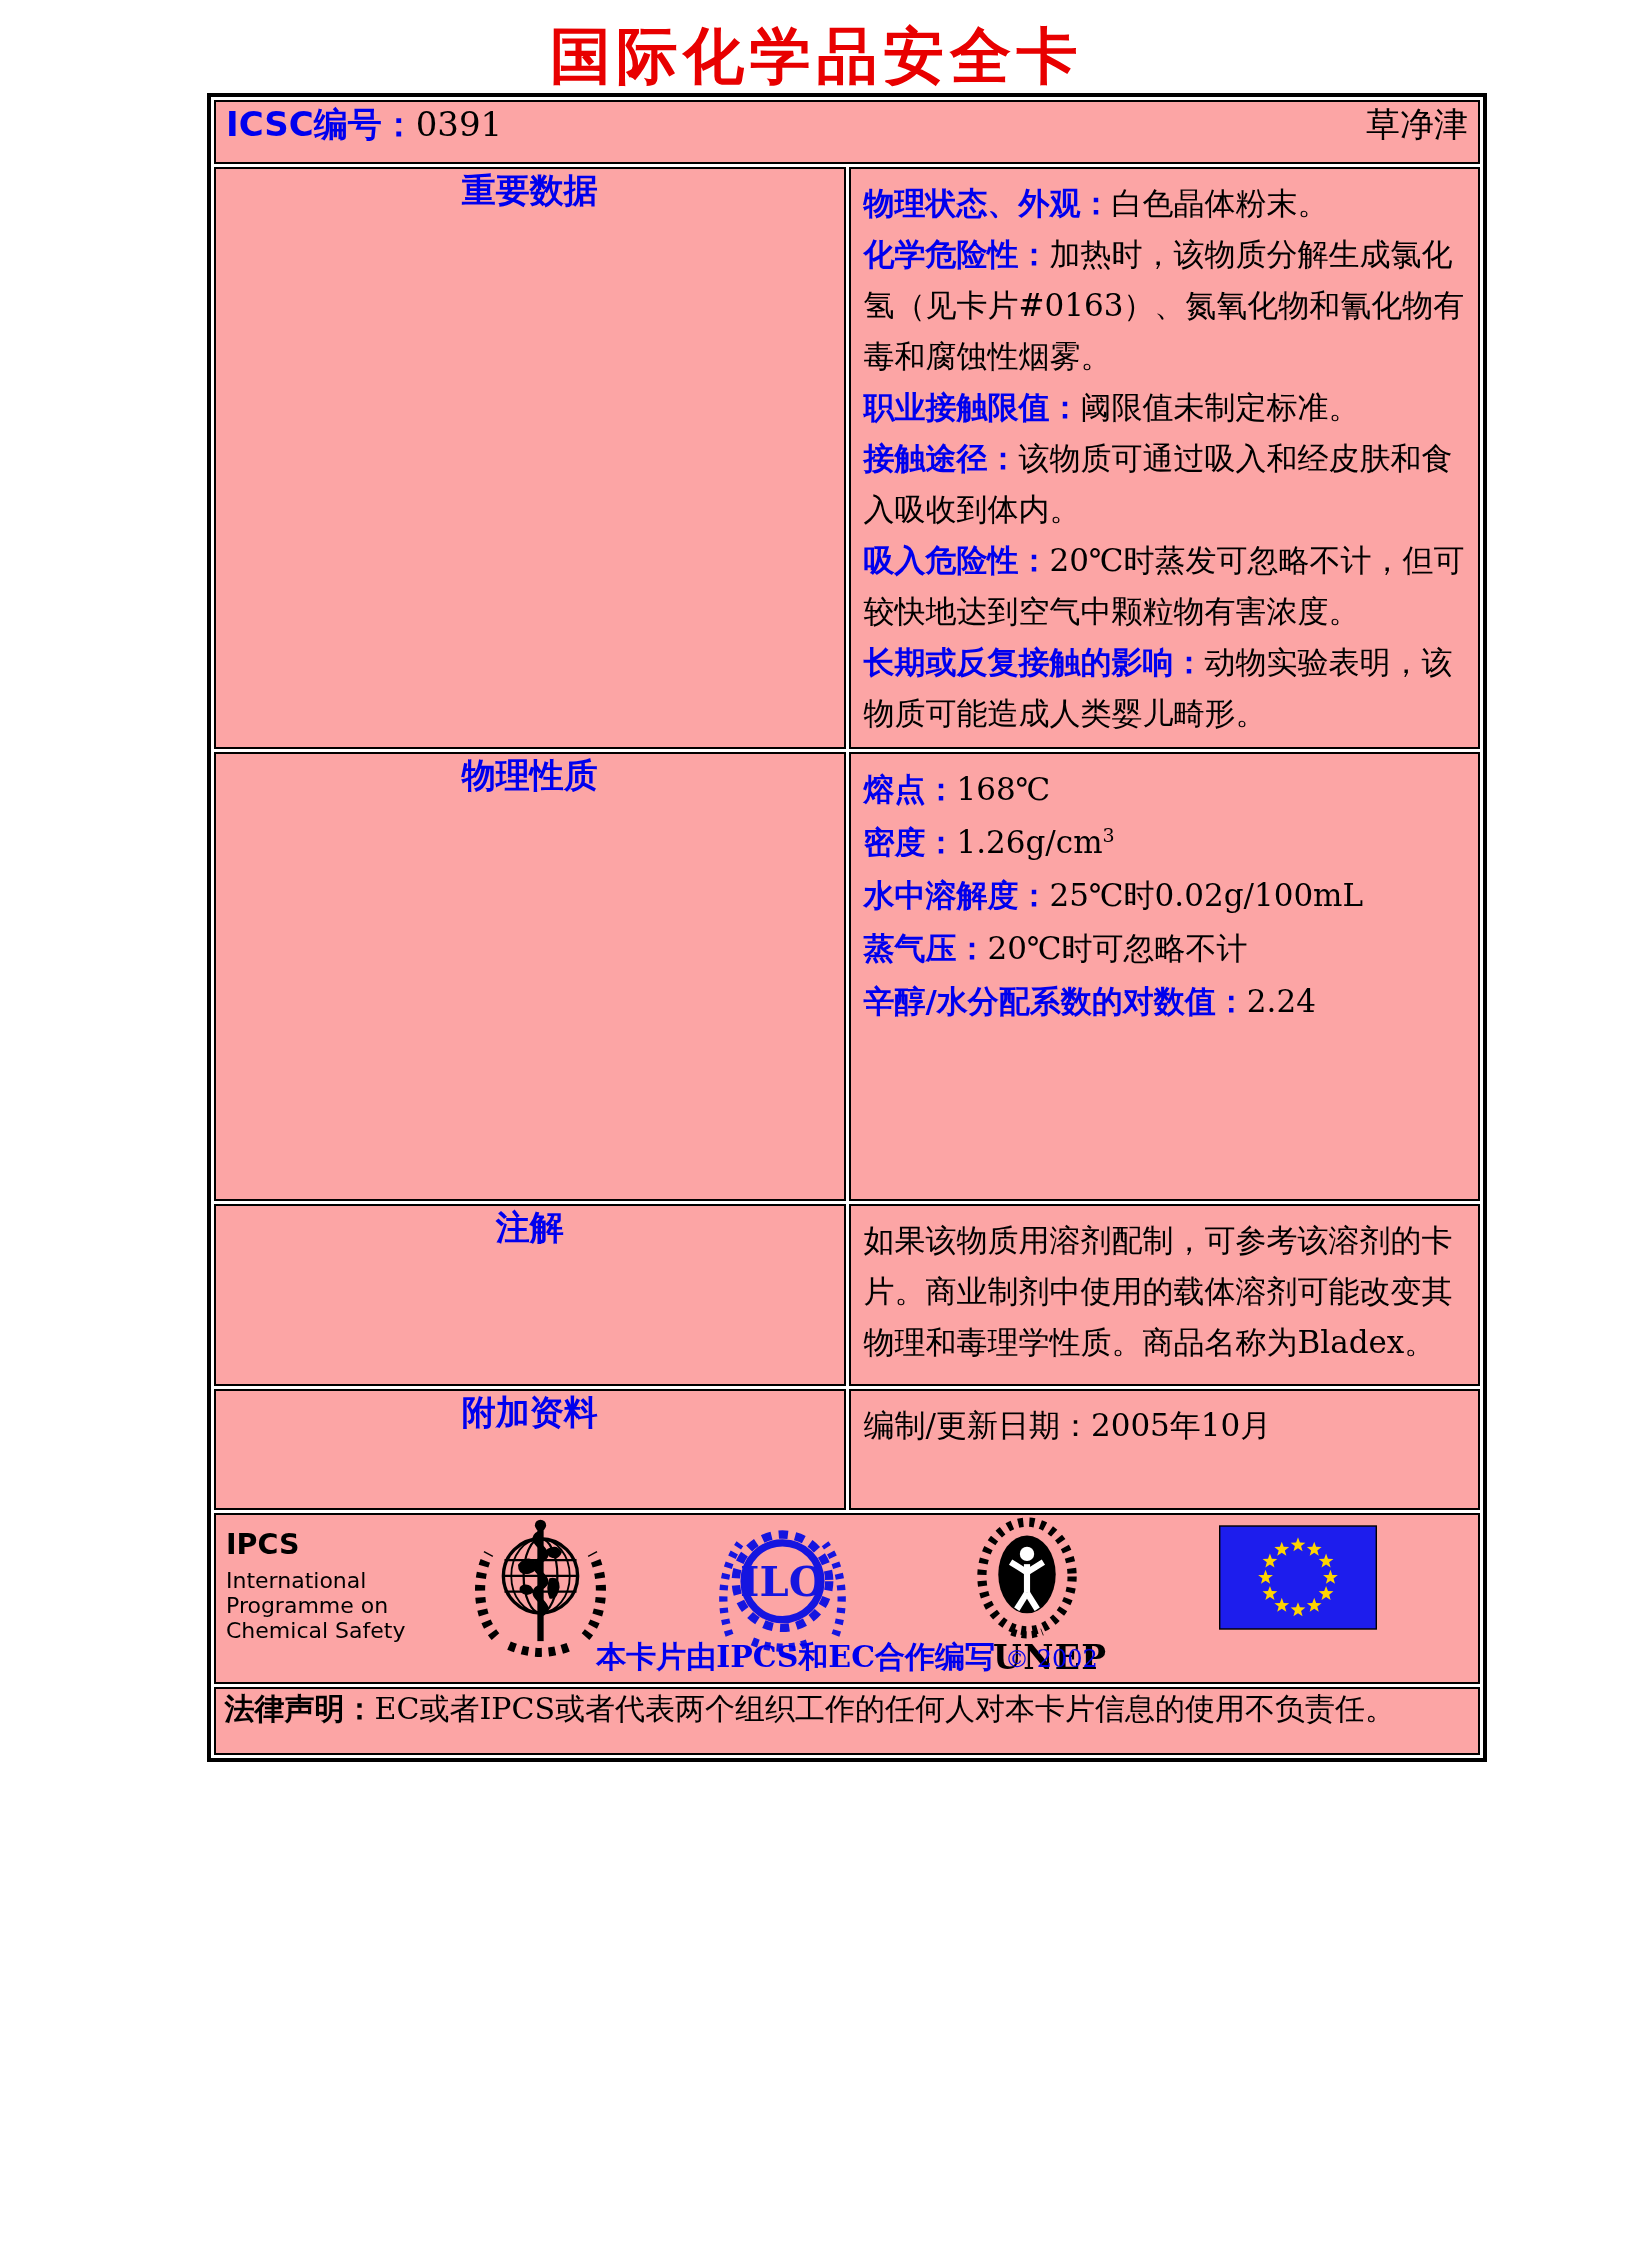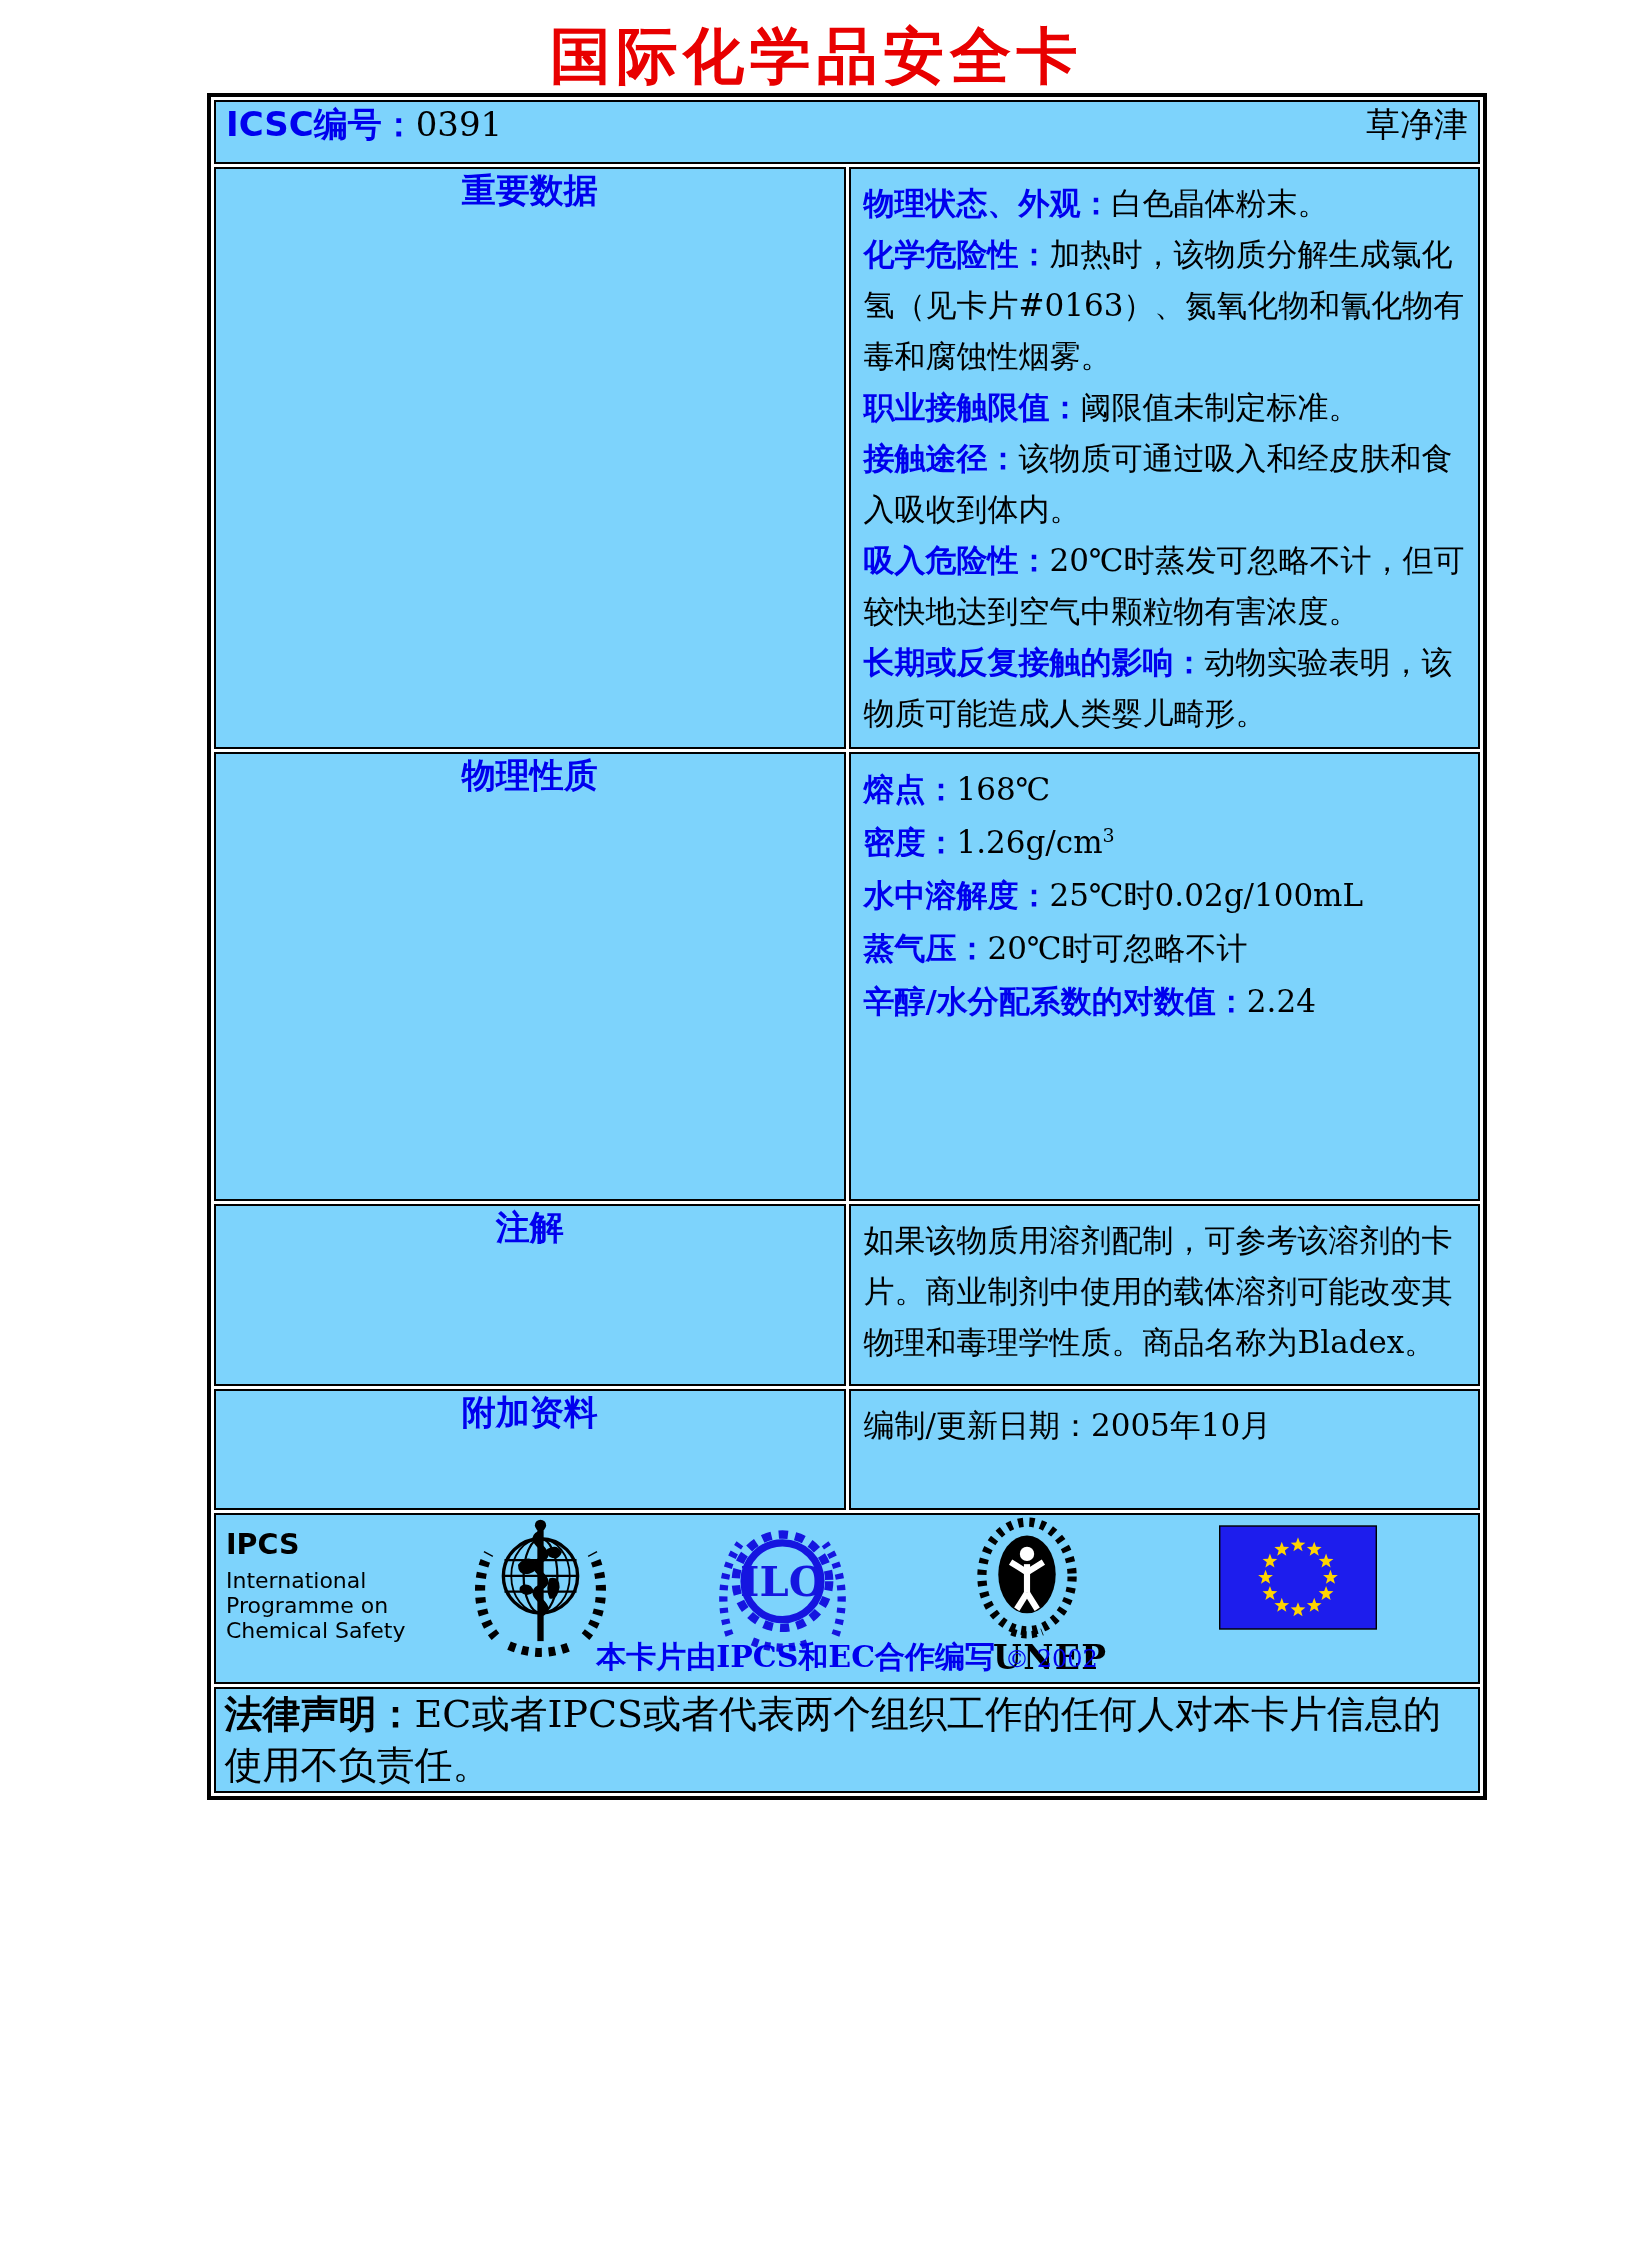--- a/index.html
+++ b/index.html
@@ -35,21 +35,21 @@
     width: 1280px;
     border: 4.3px solid #000;
     border-collapse: separate;
     border-spacing: 3.6px;
     background: #fff;
     table-layout: fixed;
   }
   table.card td {
     border: 2.1px solid #000;
     vertical-align: top;
-    background: #7dd3fc;
+    background: #fca5a5;
   }
 
   td.header-cell {
     height: 64px;
     vertical-align: middle;
     padding: 0 10px;
     font-size: 34px;
   }
   .header-flex { display: flex; justify-content: space-between; align-items: center; width: 100%; }
   .icsc-label {
@@ -105,21 +105,21 @@
     color: var(--accent-blue);
     white-space: nowrap;
   }
   .caption-main { font-weight: bold; font-size: 30px; font-family: "DejaVu Serif", "Liberation Serif", serif; }
   .caption-copy { font-size: 24px; margin-left: 10px; font-family: "DejaVu Serif", "Liberation Serif", serif; }
 
   td.legal-cell {
     height: 68px;
     vertical-align: middle;
     padding: 0 8.6px;
-    font-size: 38px;
+    font-size: 30px;
   }
   .legal-label {
     font-family: "DejaVu Sans", "Liberation Sans", sans-serif;
     font-weight: bold;
     color: #000;
   }
 </style>
 </head>
 <body>
 

